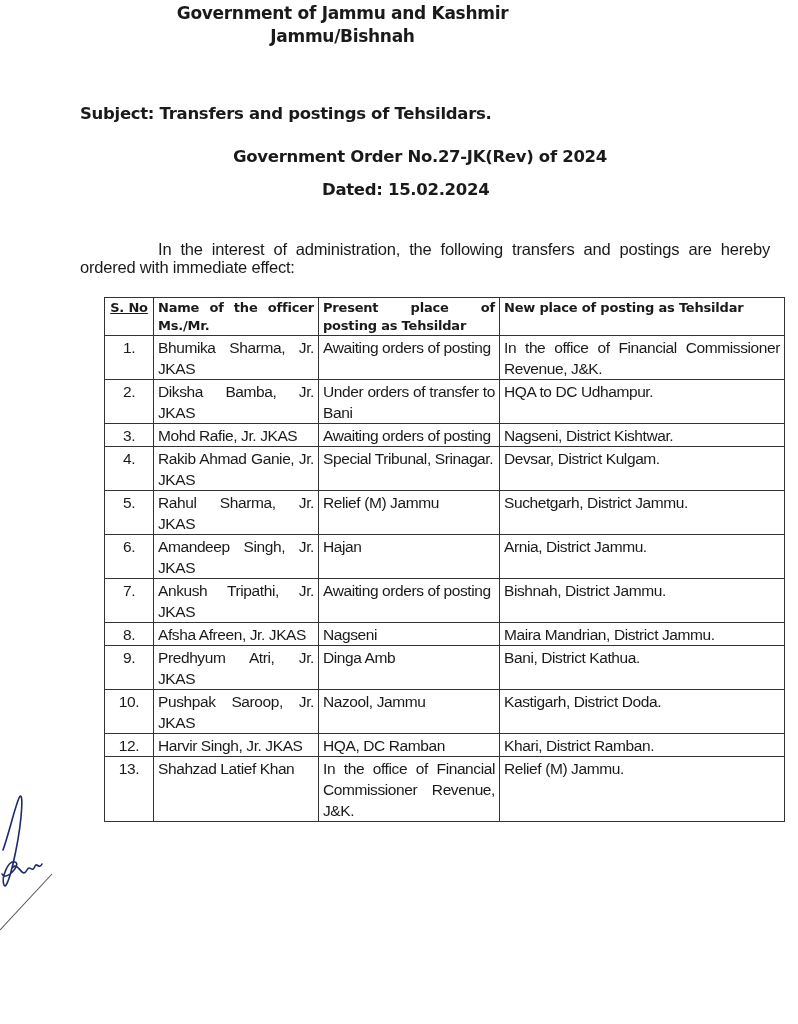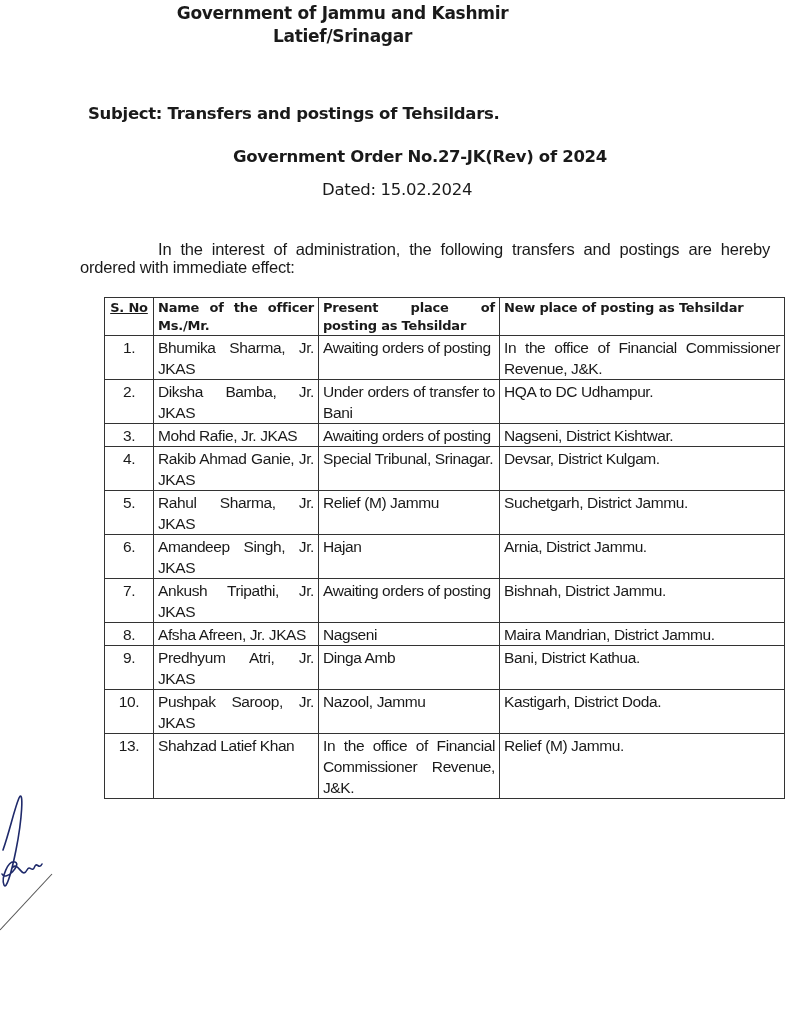--- a/index.html
+++ b/index.html
@@ -26,35 +26,34 @@
     line-height: 23px;
     letter-spacing: -0.3px;
   }
   .subject {
     position: absolute;
     top: 104px;
     left: 80px;
     font-weight: bold;
     font-size: 16.5px;
     letter-spacing: -0.3px;
-    margin-left: 8px;
   }
   .order-no {
     position: absolute;
     top: 147px;
     left: 233px;
     font-weight: bold;
     font-size: 16.5px;
     letter-spacing: -0.3px;
   }
   .order-date {
     position: absolute;
     top: 180px;
     left: 322px;
-    font-weight: normal;
+    font-weight: bold;
     font-size: 16.5px;
     letter-spacing: -0.3px;
   }
   .intro {
     position: absolute;
     top: 240px;
     left: 80px;
     width: 690px;
     font-family: "Liberation Sans Narrow", "Liberation Sans", sans-serif;
     font-size: 16.5px;
@@ -105,21 +104,21 @@
     top: 790px;
     width: 60px;
     height: 150px;
   }
 </style>
 </head>
 <body>
 
 <div class="header">
   <div>Government of Jammu and Kashmir</div>
-  <div>Latief/Srinagar</div>
+  <div>Jammu/Bishnah</div>
 </div>
 
 <div class="subject">Subject:  Transfers and postings of Tehsildars.</div>
 
 <div class="order-no">Government Order No.27-JK(Rev) of 2024</div>
 <div class="order-date">Dated: 15.02.2024</div>
 
 <div class="intro">In the interest of administration, the following transfers and postings are hereby ordered with immediate effect:</div>
 
 <table class="orders">
@@ -192,20 +191,26 @@
         <td>Dinga Amb</td>
         <td>Bani, District Kathua.</td>
       </tr>
       <tr>
         <td class="sno">10.</td>
         <td>Pushpak Saroop, Jr. JKAS</td>
         <td>Nazool, Jammu</td>
         <td>Kastigarh, District Doda.</td>
       </tr>
       <tr>
+        <td class="sno">12.</td>
+        <td>Harvir Singh, Jr. JKAS</td>
+        <td>HQA, DC Ramban</td>
+        <td>Khari, District Ramban.</td>
+      </tr>
+      <tr>
         <td class="sno">13.</td>
         <td>Shahzad Latief Khan</td>
         <td>In the office of Financial Commissioner Revenue, J&amp;K.</td>
         <td>Relief (M) Jammu.</td>
       </tr>
     </tbody>
 </table>
 
 <svg class="signature" viewBox="0 0 60 150">
   <path id="sig-path" d="M3,60 C10,40 14,20 19,8 C24,-2 22,30 16,60 C11,85 6,100 4,95 C1,88 8,70 15,72 C22,74 6,92 2,84 M12,78 C18,70 22,90 27,80 C30,74 32,84 35,76 C37,72 39,80 42,74" fill="none" stroke-width="1.6" stroke-linecap="round" stroke="#1f2a6b"></path>

